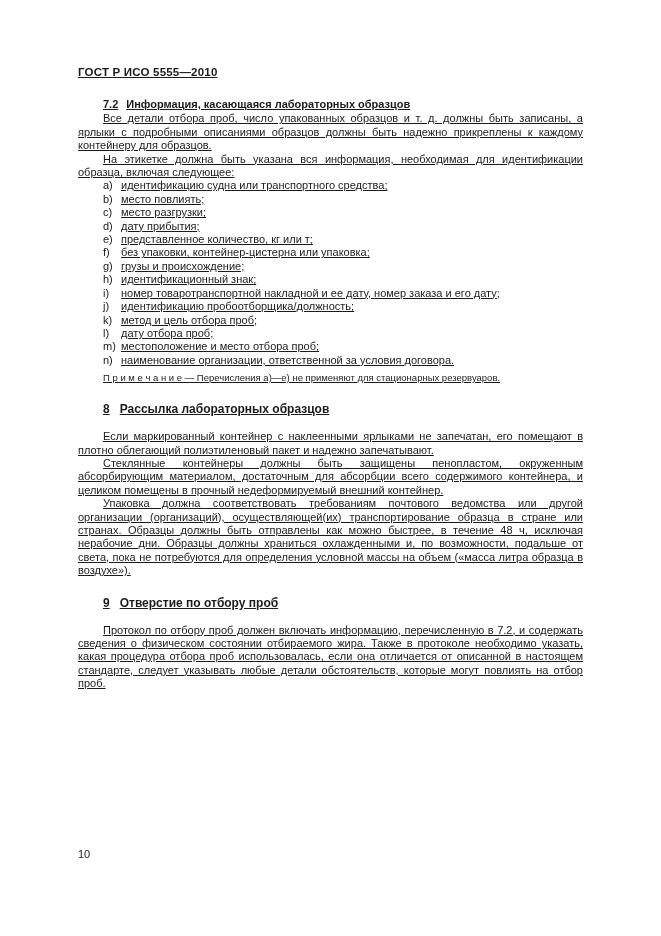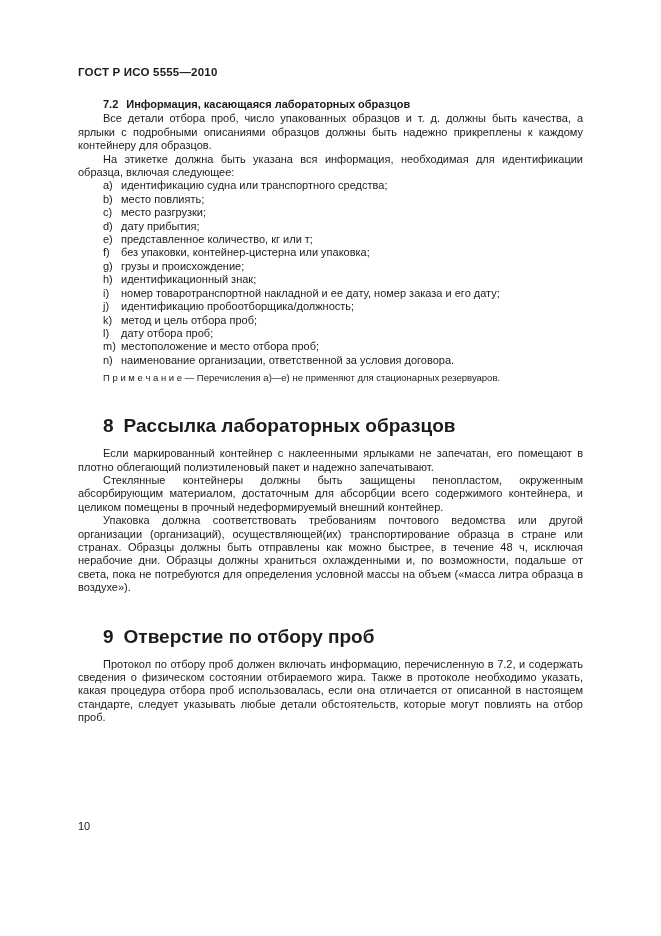--- a/index.html
+++ b/index.html
@@ -10,20 +10,21 @@
     color: #1b1b1b;
     font-family: "Liberation Sans", sans-serif;
     position: relative;
     overflow: hidden;
   }
   .page {
     position: absolute;
     inset: 0;
     padding: 66px 78px 4px 78px;
     box-sizing: border-box;
+    text-decoration: underline;
   }
   .running-header {
     font-size: 11.5px;
     font-weight: bold;
     letter-spacing: 0.2px;
     margin: 0 0 20px 0;
   }
   .sub-heading {
     font-size: 11px;
     font-weight: bold;
@@ -48,44 +49,44 @@
   }
   .list li { padding-left: 25px; }
   .list .marker { display: inline-block; min-width: 14px; margin-right: 4px; }
   .note {
     margin: 5px 0 7px 0;
     padding-left: 25px;
     font-size: 9.5px;
     line-height: 12px;
   }
   .section-heading {
-    font-size: 19px;
+    font-size: 12px;
     font-weight: bold;
     line-height: 16px;
-    margin: 34px 0 13px 0;
+    margin: 17px 0 13px 0;
     padding-left: 25px;
   }
   .section-heading .h-num { margin-right: 10px; }
   .page-number {
     position: absolute;
     left: 78px;
-    top: 820px;
+    top: 848px;
     font-size: 11px;
   }
 </style>
 </head>
 <body>
 
 <div class="page">
 
   <div class="running-header">ГОСТ Р ИСО 5555—2010</div>
 
   <h3 class="sub-heading"><span class="h-num">7.2</span><span>Информация, касающаяся лабораторных образцов</span></h3>
 
-  <p class="body">Все детали отбора проб, число упакованных образцов и т. д. должны быть качества, а ярлыки с подробными описаниями образцов должны быть надежно прикреплены к каждому контейнеру для образцов.</p>
+  <p class="body">Все детали отбора проб, число упакованных образцов и т. д. должны быть записаны, а ярлыки с подробными описаниями образцов должны быть надежно прикреплены к каждому контейнеру для образцов.</p>
   <p class="body">На этикетке должна быть указана вся информация, необходимая для идентификации образца, включая следующее:</p>
 
   <ul class="list">
     <li><span class="marker">a)</span><span>идентификацию судна или транспортного средства;</span></li>
     <li><span class="marker">b)</span><span>место повлиять;</span></li>
     <li><span class="marker">c)</span><span>место разгрузки;</span></li>
     <li><span class="marker">d)</span><span>дату прибытия;</span></li>
     <li><span class="marker">e)</span><span>представленное количество, кг или т;</span></li>
     <li><span class="marker">f)</span><span>без упаковки, контейнер-цистерна или упаковка;</span></li>
     <li><span class="marker">g)</span><span>грузы и происхождение;</span></li>

